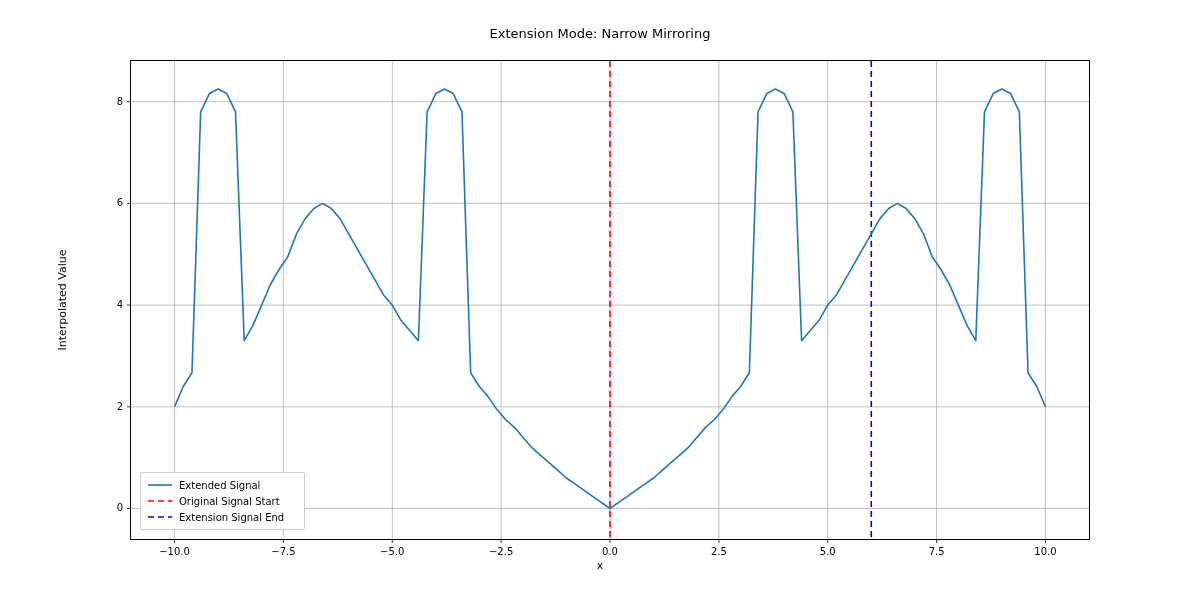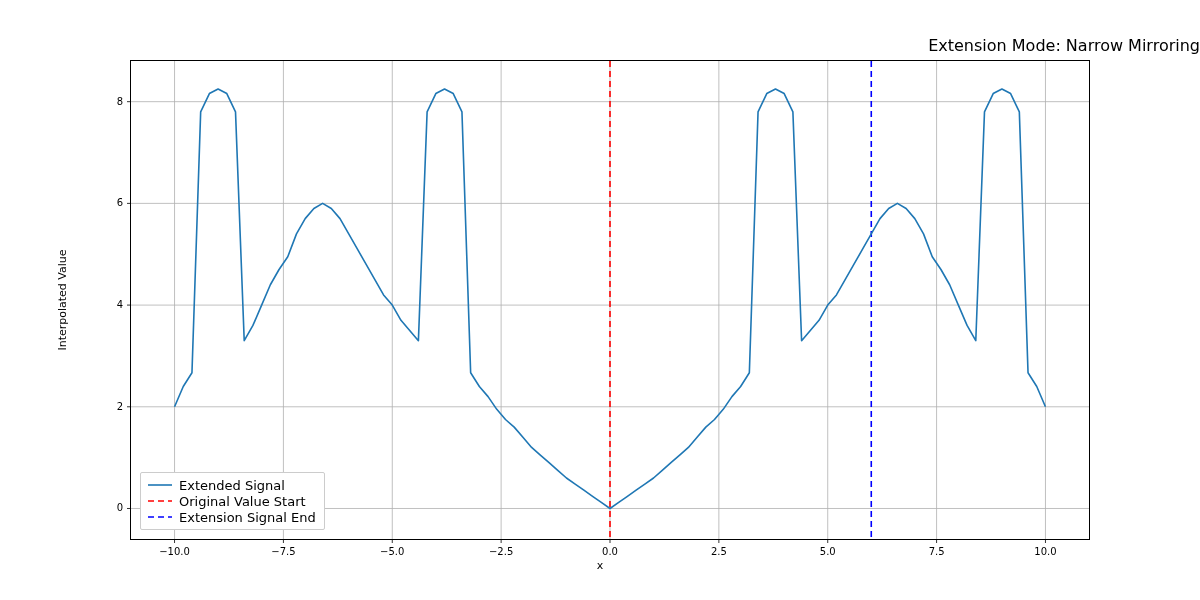--- a/index.html
+++ b/index.html
@@ -12,25 +12,25 @@
     font-size: 10px;
     color: #000;
   }
   .figure {
     position: relative;
     width: 1200px;
     height: 600px;
   }
   .title {
     position: absolute;
-    top: 36px;
+    top: 26px;
     left: 0;
     width: 1200px;
-    text-align: right;
-    font-size: 16px;
+    text-align: center;
+    font-size: 13px;
   }
   .ylabel {
     position: absolute;
     left: 62px;
     top: 300px;
     transform: translate(-50%, -50%) rotate(-90deg);
     font-size: 11px;
   }
   .xlabel {
     position: absolute;
@@ -74,22 +74,22 @@
     stroke-width: 1.6;
     stroke-dasharray: 6 4;
   }
   .legend {
     position: absolute;
     left: 140px;
     bottom: 70px;
     background: #ffffff;
     border: 1px solid #cccccc;
     border-radius: 2px;
-    padding: 4px 8px 4px 6px;
-    font-size: 13px;
+    padding: 4px 20px 4px 6px;
+    font-size: 10px;
     margin-top: 13px;
   }
   .legend-row {
     display: flex;
     align-items: center;
     height: 16px;
   }
   .legend-swatch {
     width: 26px;
     height: 12px;
@@ -170,21 +170,21 @@
           </svg>
       </span>
       <span>Extended Signal</span>
     </div>
     <div class="legend-row">
       <span class="legend-swatch">
         <svg width="26" height="12">
             <line x1="1" y1="6" x2="25" y2="6" stroke="#ff0000" stroke-width="1.6" stroke-dasharray="6 4"></line>
           </svg>
       </span>
-      <span>Original Value Start</span>
+      <span>Original Signal Start</span>
     </div>
     <div class="legend-row">
       <span class="legend-swatch">
         <svg width="26" height="12">
             <line x1="1" y1="6" x2="25" y2="6" stroke="#0000ff" stroke-width="1.6" stroke-dasharray="6 4"></line>
           </svg>
       </span>
       <span>Extension Signal End</span>
     </div>
   </div>

